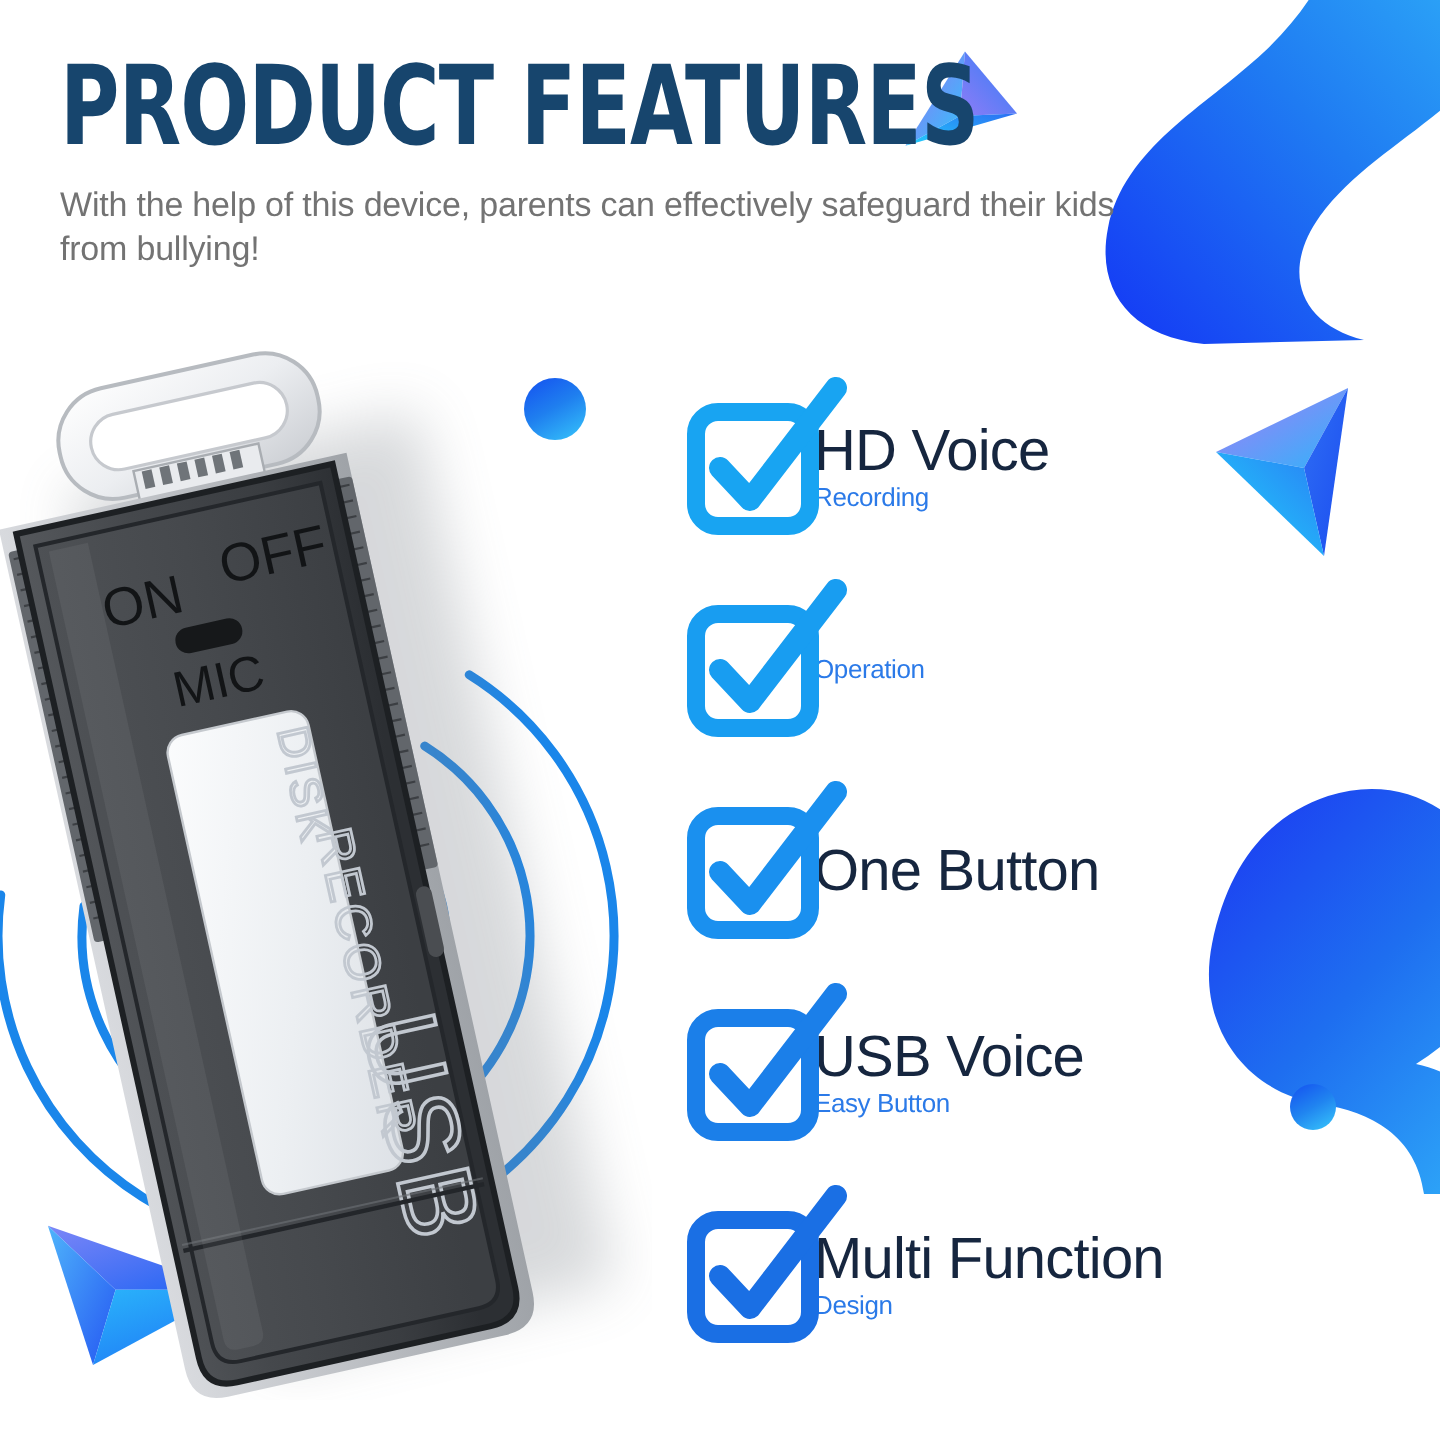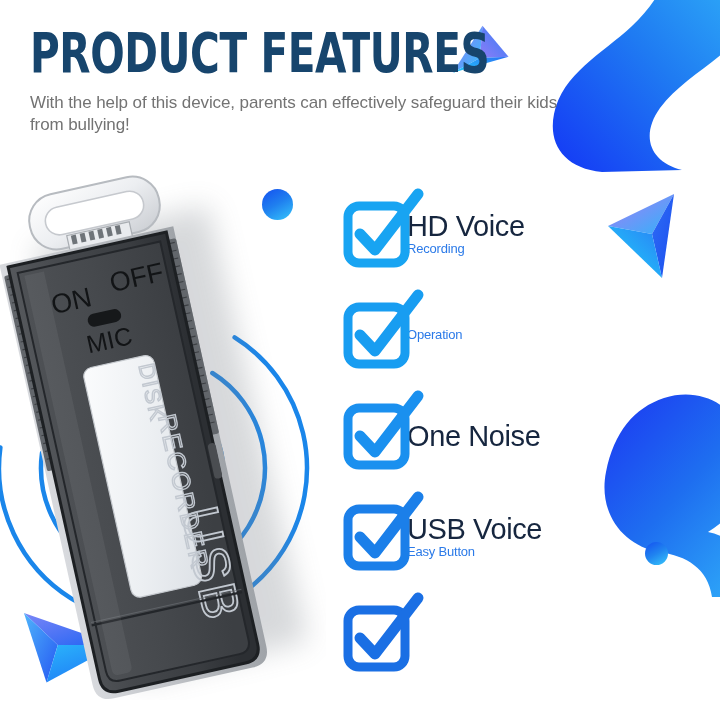--- a/index.html
+++ b/index.html
@@ -317,21 +317,21 @@
     </div>
 
     <div class="feature-row">
       <div class="check-box">
         <svg viewBox="0 0 78 76">
           <rect x="4" y="14" width="57" height="57" rx="11" fill="none" stroke="#1a90ef" stroke-width="9"></rect>
           <path d="M16,42 L31,58 L74,2" fill="none" stroke="#1a90ef" stroke-width="11" stroke-linecap="round" stroke-linejoin="round"></path>
         </svg>
       </div>
       <div class="feature-text">
-        <span class="feature-title">One Noise</span>
+        <span class="feature-title">One Button</span>
       </div>
     </div>
 
     <div class="feature-row">
       <div class="check-box">
         <svg viewBox="0 0 78 76">
           <rect x="4" y="14" width="57" height="57" rx="11" fill="none" stroke="#1b7fe9" stroke-width="9"></rect>
           <path d="M16,42 L31,58 L74,2" fill="none" stroke="#1b7fe9" stroke-width="11" stroke-linecap="round" stroke-linejoin="round"></path>
         </svg>
       </div>
@@ -341,16 +341,20 @@
       </div>
     </div>
 
     <div class="feature-row">
       <div class="check-box">
         <svg viewBox="0 0 78 76">
           <rect x="4" y="14" width="57" height="57" rx="11" fill="none" stroke="#1a6fe4" stroke-width="9"></rect>
           <path d="M16,42 L31,58 L74,2" fill="none" stroke="#1a6fe4" stroke-width="11" stroke-linecap="round" stroke-linejoin="round"></path>
         </svg>
       </div>
+      <div class="feature-text">
+        <span class="feature-title">Multi Function</span>
+        <span class="feature-sub">Design</span>
+      </div>
     </div>
 
   </div>
 </div>
 
 </body></html>

